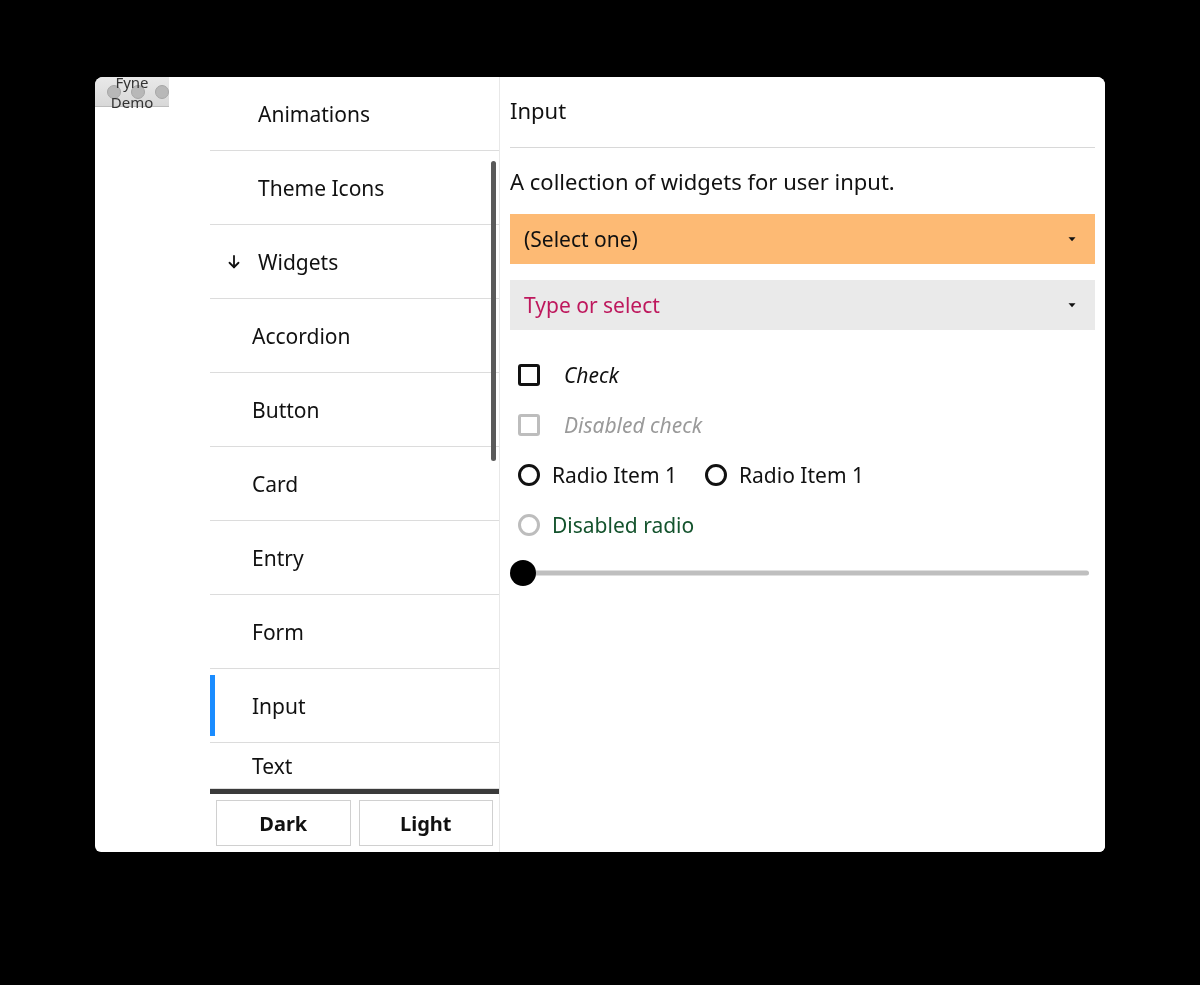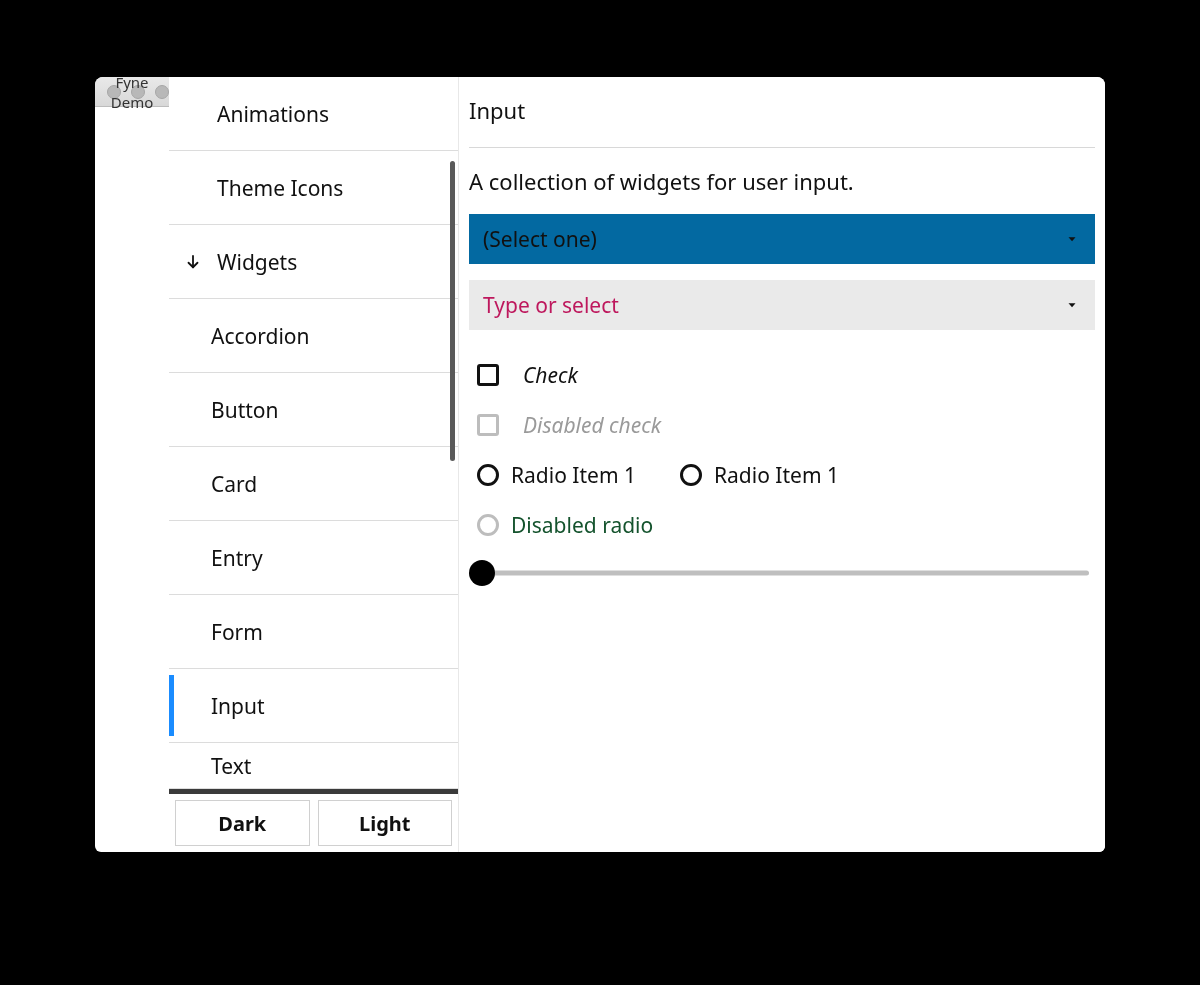--- a/index.html
+++ b/index.html
@@ -44,20 +44,21 @@
     position: absolute;
     left: 0; right: 0;
     text-align: center;
     font-size: 15px;
     color: #333;
   }
   .body {
     flex: 1;
     display: flex;
     overflow: hidden;
+    margin-left: 41px;
   }
   .sidebar {
     width: 290px;
     background: #fff;
     display: flex;
     flex-direction: column;
     border-right: 1px solid #e8e8e8;
     position: relative;
   }
   .navlist {
@@ -133,21 +134,21 @@
     margin-bottom: 22px;
   }
   .hr { height: 1px; background: #d8d8d8; margin-bottom: 18px; }
   .desc {
     font-size: 22px;
     color: #111;
     margin-bottom: 18px;
   }
   .select-row {
     height: 50px;
-    background: #0369a1;
+    background: #fdba74;
     display: flex;
     align-items: center;
     padding: 0 14px;
     font-size: 21px;
     color: #111;
     margin-bottom: 16px;
     cursor: pointer;
     position: relative;
   }
   .select-row .caret {
@@ -168,21 +169,21 @@
   .check-row.disabled { color: #9a9a9a; }
   .checkbox {
     width: 22px; height: 22px;
     border: 3px solid #111;
     border-radius: 3px;
   }
   .check-row.disabled .checkbox { border-color: #bdbdbd; }
   .radio-row {
     display: flex;
     align-items: center;
-    gap: 44px;
+    gap: 28px;
     font-size: 21px;
     color:#111;
     height: 50px;
     padding-left: 8px;
   }
   .radio-item { display:flex; align-items:center; gap:12px; cursor:pointer; }
   .radio-circle {
     width: 22px; height: 22px;
     border: 3px solid #111;
     border-radius: 50%;

